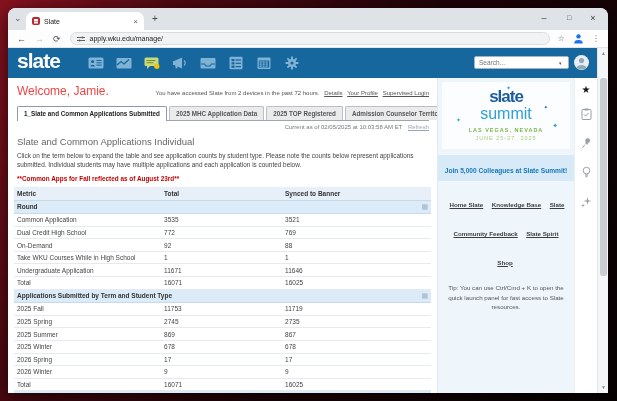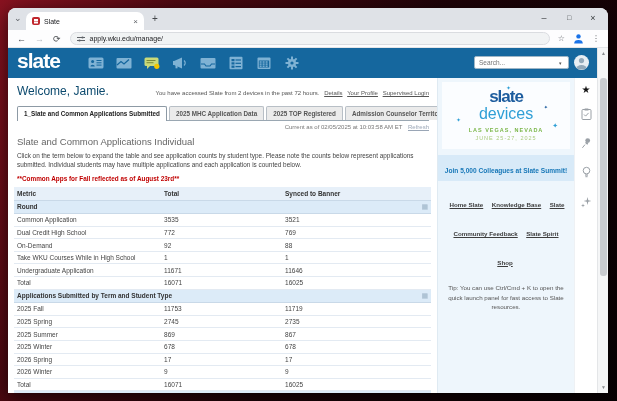--- a/index.html
+++ b/index.html
@@ -55,21 +55,21 @@
   .searchbox{
     position:absolute;right:28px;top:8px;width:95px;height:13px;background:#fff;
     border:1px solid #9fb6c6;border-radius:2px;box-sizing:border-box;display:flex;align-items:center;
   }
   .searchbox input{border:0;outline:0;background:transparent;font-size:6.5px;color:#444;width:80px;padding:0 0 0 4px;font-family:"Liberation Sans",sans-serif;}
   .scaret{font-size:5px;color:#555;}
   .navatar{position:absolute;right:8px;top:7px;width:15px;height:15px;border-radius:50%;background:#e8eef3;overflow:hidden;}
   
   .main{position:absolute;left:0;top:30px;width:429px;height:315px;background:#fff;overflow:hidden;}
   .welcome-row{display:flex;align-items:baseline;margin:6px 8px 0 9px;}
-  .welcome{font-size:12px;color:#0c4a6e;flex:0 0 auto;}
+  .welcome{font-size:12px;color:#ef4444;flex:0 0 auto;}
   .accessnote{flex:1 1 auto;text-align:right;font-size:6px;color:#555;}
   .accessnote a{color:#555;text-decoration:underline;margin-left:3px;}
   .apptabs{display:flex;align-items:flex-end;margin:7px 8px 0 9px;border-bottom:1px solid #9aa7b2;}
   .atab{font-size:6.3px;font-weight:bold;color:#555;background:#ebebeb;border:1px solid #b8bfc6;border-bottom:none;padding:3px 6px;margin-right:2px;border-radius:2px 2px 0 0;white-space:nowrap;}
   .atab.active{background:#fff;color:#222;border-color:#8d9aa5;position:relative;top:1px;padding-bottom:4px;}
   .currentline{text-align:right;font-size:6px;color:#777;margin:3px 8px 0 0;}
   .currentline a{color:#9aa6b6;text-decoration:underline;margin-left:4px;}
   .rtitle{font-size:9.5px;color:#666;margin:6px 8px 0 9px;}
   .rdesc{font-size:6.4px;color:#444;line-height:1.45;margin:4px 10px 0 9px;}
   .rnotice{font-size:6.4px;font-weight:bold;color:#c00000;margin:5px 8px 0 9px;}
@@ -348,21 +348,21 @@
       </div>
     </div>
 
     <div class="sidebar">
       <div class="summitcard">
         <span class="spark sp1">✦</span>
         <span class="spark sp2">✦</span>
         <span class="spark sp3">✦</span>
         <span class="spark sp4">✦</span>
         <div class="sw1">slate</div>
-        <div class="sw2">devices</div>
+        <div class="sw2">summit</div>
         <div class="sloc">LAS VEGAS, NEVADA</div>
         <div class="sdate">JUNE 25-27, 2025</div>
       </div>
       <div class="banner">
         <a href="#">Join 5,000 Colleagues at Slate Summit!</a>
       </div>
       <div class="slinks">
         <a href="#">Home Slate</a>
         <a href="#">Knowledge Base</a>
         <a href="#">Slate Community Feedback</a>

